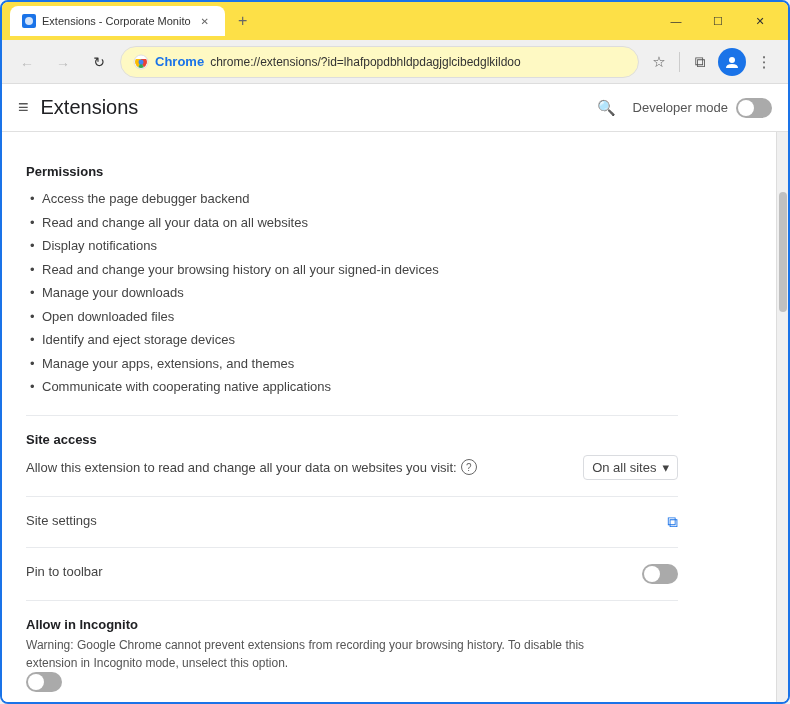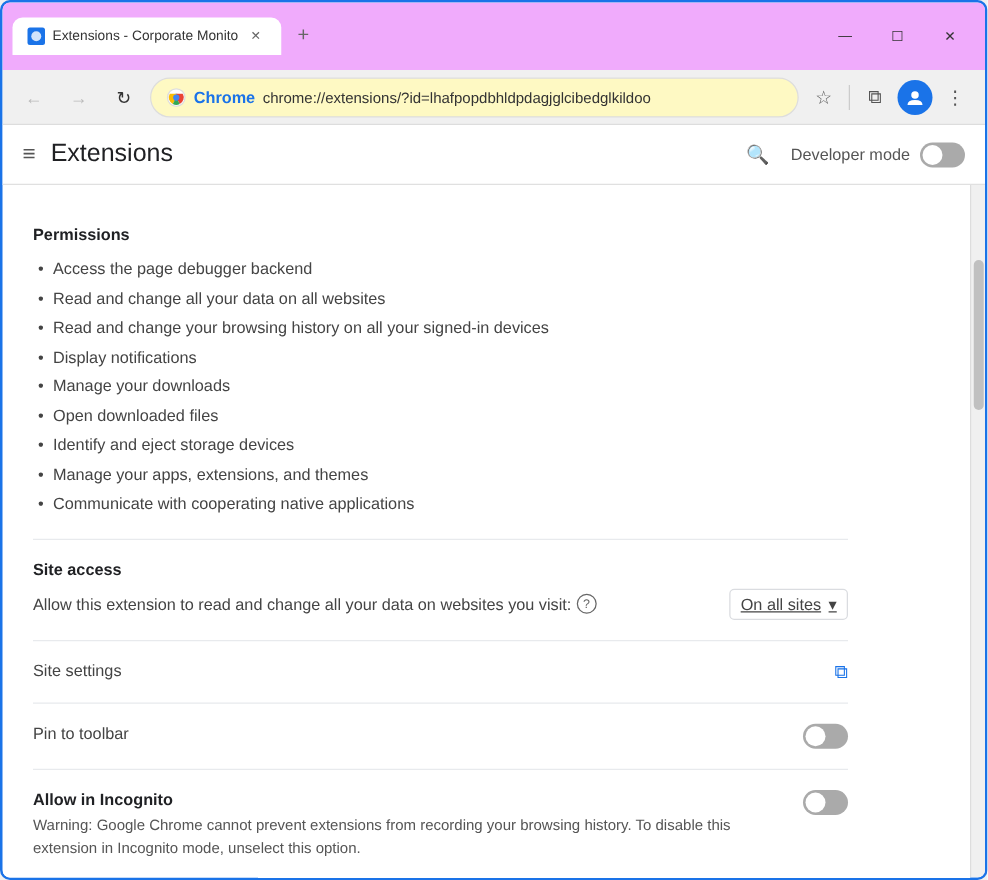--- a/index.html
+++ b/index.html
@@ -12,22 +12,22 @@
       border: 2px solid #1a73e8;
       border-radius: 8px;
       overflow: hidden;
       display: flex;
       flex-direction: column;
       background: #fff;
     }
 
     
     .title-bar {
-      background: #f0abfc;
-      height: 54px;
+      background: #fde047;
+      height: 38px;
       display: flex;
       align-items: center;
       padding: 0 8px;
       gap: 6px;
       flex-shrink: 0;
     }
     .tab-bar {
       display: flex;
       align-items: center;
       flex: 1;
@@ -333,21 +333,20 @@
       border-radius: 4px;
       padding: 4px 8px;
       font-size: 13px;
       color: #444;
       display: flex;
       align-items: center;
       gap: 6px;
       cursor: pointer;
       background: #fff;
       white-space: nowrap;
-      text-decoration: underline;
     }
 
     .settings-row {
       display: flex;
       align-items: flex-start;
       justify-content: space-between;
     }
     .settings-label {
       font-size: 13px;
       color: #444;
@@ -366,20 +365,21 @@
     .incognito-warning {
       font-size: 12px;
       color: #555;
       line-height: 1.5;
       margin-right: 40px;
     }
     .incognito-row {
       display: flex;
       align-items: flex-start;
       justify-content: flex-start;
+      flex-direction: column;
     }
 
     .content-wrapper {
       position: relative;
       flex: 1;
       overflow: hidden;
       display: flex;
     }
   </style>
 </head>
@@ -452,22 +452,22 @@
 
   <div class="content-wrapper">
     <div class="content-area">
       <div class="ext-content">
 
         <div class="section">
           <div class="section-title">Permissions</div>
           <ul class="permission-list">
             <li>Access the page debugger backend</li>
             <li>Read and change all your data on all websites</li>
+            <li>Display notifications</li>
             <li>Read and change your browsing history on all your signed-in devices</li>
-            <li>Display notifications</li>
             <li>Manage your downloads</li>
             <li>Open downloaded files</li>
             <li>Identify and eject storage devices</li>
             <li>Manage your apps, extensions, and themes</li>
             <li>Communicate with cooperating native applications</li>
           </ul>
         </div>
 
         <div class="section">
           <div class="section-title">Site access</div>

